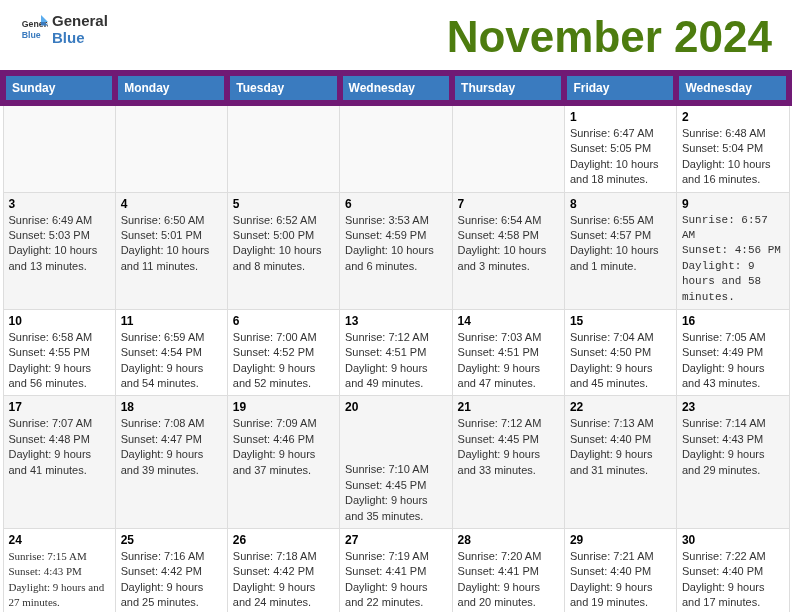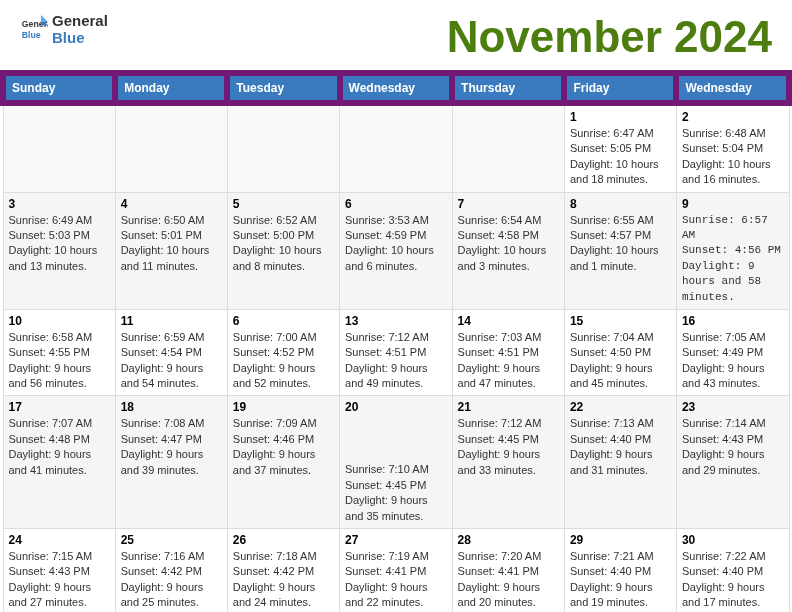--- a/index.html
+++ b/index.html
@@ -259,21 +259,21 @@
         <td>
           <span class="day-num">23</span>
           <div class="day-info" style="white-space: pre-line;">Sunrise: 7:14 AM
 Sunset: 4:43 PM
 Daylight: 9 hours and 29 minutes.</div>
         </td>
       </tr>
       <tr>
         <td>
           <span class="day-num">24</span>
-          <div class="day-info" style="white-space: pre-line;">Sunrise: 7:15 AM
+          <div class="day-info" style="white-space: pre-line; font-family: Liberation Serif, serif;">Sunrise: 7:15 AM
 Sunset: 4:43 PM
 Daylight: 9 hours and 27 minutes.</div>
         </td>
         <td>
           <span class="day-num">25</span>
           <div class="day-info" style="white-space: pre-line;">Sunrise: 7:16 AM
 Sunset: 4:42 PM
 Daylight: 9 hours and 25 minutes.</div>
         </td>
         <td>

